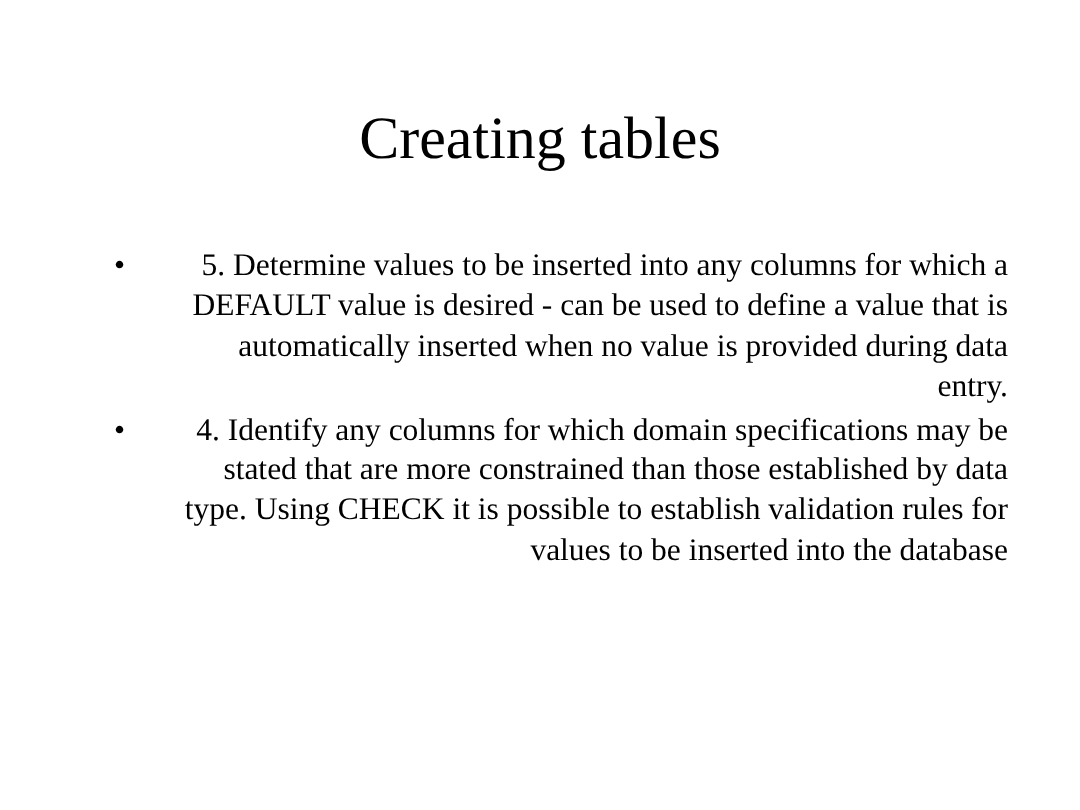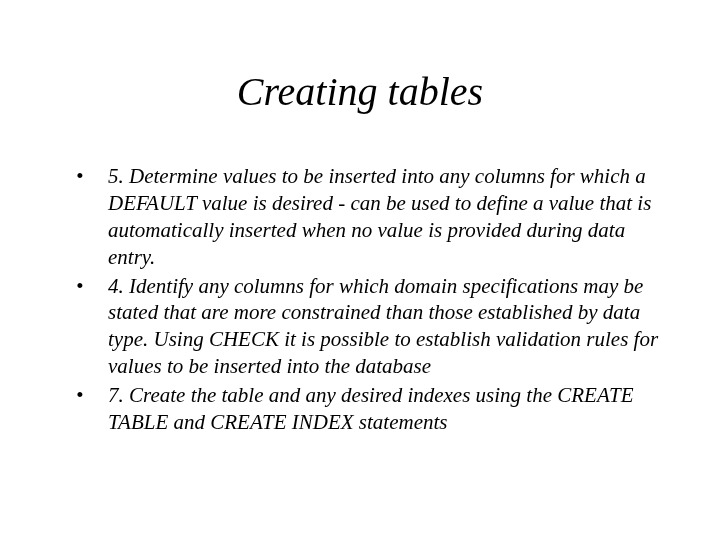--- a/index.html
+++ b/index.html
@@ -1,30 +1,31 @@
 <!DOCTYPE html>
 <html><head>
 <meta charset="utf-8">
 <style>
-  * { margin: 0; padding: 0; box-sizing: border-box; font-style: italic; }
+  * { margin: 0; padding: 0; box-sizing: border-box; }
   html, body { width: 720px; height: 540px; background: #ffffff; }
   body {
     font-family: "Times New Roman", Times, serif;
     color: #000;
     padding: 68px 48px 40px 48px;
   }
   .title {
     text-align: center;
     font-size: 40px;
     font-weight: 400;
     margin-bottom: 48px;
   }
   .list {
     list-style: none;
     padding-left: 28px;
+    text-align: right;
   }
   .list li {
     position: relative;
     font-size: 21px;
     line-height: 1.28;
     padding-left: 32px;
     margin-bottom: 2px;
   }
   .list li::before {
     content: "•";
@@ -35,14 +36,13 @@
   }
 </style>
 </head>
 <body>
 
 <h1 class="title">Creating tables</h1>
 
 <ul class="list">
   <li>5. Determine values to be inserted into any columns for which a DEFAULT value is desired - can be used to define a value that is automatically inserted when no value is provided during data entry.</li>
   <li>4. Identify any columns for which domain specifications may be stated that are more constrained than those established by data type. Using CHECK it is possible to establish validation rules for values to be inserted into the database</li>
-  <li>7. Create the table and any desired indexes using the CREATE TABLE and CREATE INDEX statements</li>
 </ul>
 
 </body></html>

